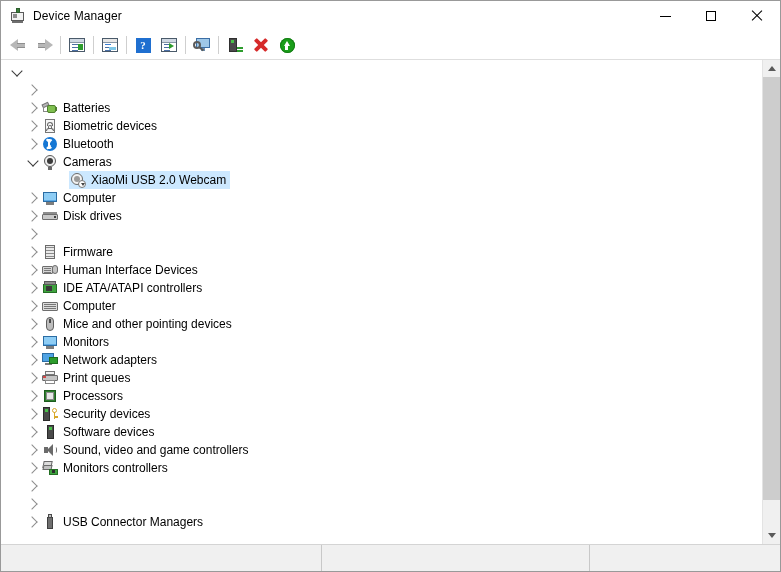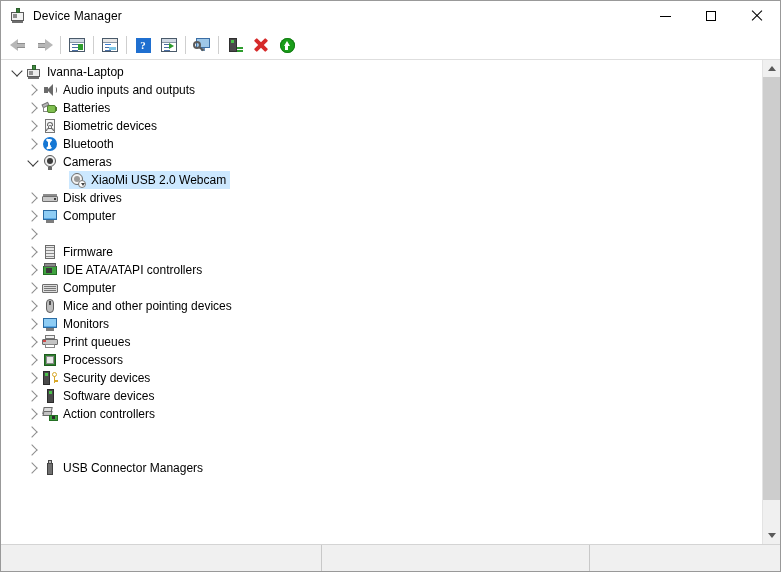--- a/index.html
+++ b/index.html
@@ -340,45 +340,24 @@
       <div class="greenup"></div>
     </div>
   </div>
 
   <div class="content">
     <div class="tree" id="tree-root">
         <div class="row level0">
           <div class="expander">
             <div class="chev down"></div>
           </div>
-          <div class="labelwrap">
-            <div class="dicon">
-              <div class="ic ic-root">
-                <div class="b"></div>
-                <div class="s"></div>
-                <div class="p"></div>
-                <div class="l"></div>
-              </div>
-            </div>
-            <div class="label">Ivanna-Laptop</div>
-          </div>
-        </div>
-        <div class="row level1">
-          <div class="expander">
-            <div class="chev right"></div>
-          </div>
-          <div class="labelwrap">
-            <div class="dicon">
-              <div class="ic ic-speaker">
-                <div class="body"></div>
-                <div class="cone"></div>
-                <div class="w1"></div>
-              </div>
-            </div>
-            <div class="label">Audio inputs and outputs</div>
+        </div>
+        <div class="row level1">
+          <div class="expander">
+            <div class="chev right"></div>
           </div>
         </div>
         <div class="row level1">
           <div class="expander">
             <div class="chev right"></div>
           </div>
           <div class="labelwrap">
             <div class="dicon">
               <div class="ic ic-battery">
                 <div class="plug"></div>
@@ -451,119 +430,149 @@
             </div>
             <div class="label">XiaoMi USB 2.0 Webcam</div>
           </div>
         </div>
         <div class="row level1">
           <div class="expander">
             <div class="chev right"></div>
           </div>
           <div class="labelwrap">
             <div class="dicon">
+              <div class="ic ic-monitor">
+                <div class="scr"></div>
+                <div class="scr2"></div>
+                <div class="base"></div>
+              </div>
+            </div>
+            <div class="label">Computer</div>
+          </div>
+        </div>
+        <div class="row level1">
+          <div class="expander">
+            <div class="chev right"></div>
+          </div>
+          <div class="labelwrap">
+            <div class="dicon">
               <div class="ic ic-disk">
                 <div class="top"></div>
                 <div class="body"></div>
                 <div class="led"></div>
               </div>
             </div>
             <div class="label">Disk drives</div>
           </div>
         </div>
         <div class="row level1">
           <div class="expander">
             <div class="chev right"></div>
           </div>
+        </div>
+        <div class="row level1">
+          <div class="expander">
+            <div class="chev right"></div>
+          </div>
+          <div class="labelwrap">
+            <div class="dicon">
+              <div class="ic ic-fw">
+                <div class="chip"></div>
+                <div class="l"></div>
+              </div>
+            </div>
+            <div class="label">Firmware</div>
+          </div>
+        </div>
+        <div class="row level1">
+          <div class="expander">
+            <div class="chev right"></div>
+          </div>
+          <div class="labelwrap">
+            <div class="dicon">
+              <div class="ic ic-hid">
+                <div class="kb"></div>
+                <div class="keys"></div>
+                <div class="ms"></div>
+              </div>
+            </div>
+            <div class="label">Human Interface Devices</div>
+          </div>
+        </div>
+        <div class="row level1">
+          <div class="expander">
+            <div class="chev right"></div>
+          </div>
+          <div class="labelwrap">
+            <div class="dicon">
+              <div class="ic ic-ide">
+                <div class="board"></div>
+                <div class="chip"></div>
+                <div class="conn"></div>
+              </div>
+            </div>
+            <div class="label">IDE ATA/ATAPI controllers</div>
+          </div>
+        </div>
+        <div class="row level1">
+          <div class="expander">
+            <div class="chev right"></div>
+          </div>
+          <div class="labelwrap">
+            <div class="dicon">
+              <div class="ic ic-kb">
+                <div class="body"></div>
+                <div class="k"></div>
+              </div>
+            </div>
+            <div class="label">Computer</div>
+          </div>
+        </div>
+        <div class="row level1">
+          <div class="expander">
+            <div class="chev right"></div>
+          </div>
+          <div class="labelwrap">
+            <div class="dicon">
+              <div class="ic ic-mouse">
+                <div class="body"></div>
+                <div class="wheel"></div>
+              </div>
+            </div>
+            <div class="label">Mice and other pointing devices</div>
+          </div>
+        </div>
+        <div class="row level1">
+          <div class="expander">
+            <div class="chev right"></div>
+          </div>
           <div class="labelwrap">
             <div class="dicon">
               <div class="ic ic-monitor">
                 <div class="scr"></div>
                 <div class="scr2"></div>
                 <div class="base"></div>
               </div>
             </div>
-            <div class="label">Computer</div>
-          </div>
-        </div>
-        <div class="row level1">
-          <div class="expander">
-            <div class="chev right"></div>
-          </div>
-        </div>
-        <div class="row level1">
-          <div class="expander">
-            <div class="chev right"></div>
-          </div>
-          <div class="labelwrap">
-            <div class="dicon">
-              <div class="ic ic-fw">
-                <div class="chip"></div>
-                <div class="l"></div>
-              </div>
-            </div>
-            <div class="label">Firmware</div>
-          </div>
-        </div>
-        <div class="row level1">
-          <div class="expander">
-            <div class="chev right"></div>
-          </div>
-          <div class="labelwrap">
-            <div class="dicon">
-              <div class="ic ic-ide">
-                <div class="board"></div>
-                <div class="chip"></div>
-                <div class="conn"></div>
-              </div>
-            </div>
-            <div class="label">IDE ATA/ATAPI controllers</div>
-          </div>
-        </div>
-        <div class="row level1">
-          <div class="expander">
-            <div class="chev right"></div>
-          </div>
-          <div class="labelwrap">
-            <div class="dicon">
-              <div class="ic ic-kb">
-                <div class="body"></div>
-                <div class="k"></div>
-              </div>
-            </div>
-            <div class="label">Computer</div>
-          </div>
-        </div>
-        <div class="row level1">
-          <div class="expander">
-            <div class="chev right"></div>
-          </div>
-          <div class="labelwrap">
-            <div class="dicon">
-              <div class="ic ic-mouse">
-                <div class="body"></div>
-                <div class="wheel"></div>
-              </div>
-            </div>
-            <div class="label">Mice and other pointing devices</div>
-          </div>
-        </div>
-        <div class="row level1">
-          <div class="expander">
-            <div class="chev right"></div>
-          </div>
-          <div class="labelwrap">
-            <div class="dicon">
-              <div class="ic ic-monitor">
+            <div class="label">Monitors</div>
+          </div>
+        </div>
+        <div class="row level1">
+          <div class="expander">
+            <div class="chev right"></div>
+          </div>
+          <div class="labelwrap">
+            <div class="dicon">
+              <div class="ic ic-net">
                 <div class="scr"></div>
+                <div class="base"></div>
                 <div class="scr2"></div>
-                <div class="base"></div>
-              </div>
-            </div>
-            <div class="label">Monitors</div>
+              </div>
+            </div>
+            <div class="label">Network adapters</div>
           </div>
         </div>
         <div class="row level1">
           <div class="expander">
             <div class="chev right"></div>
           </div>
           <div class="labelwrap">
             <div class="dicon">
               <div class="ic ic-print">
                 <div class="top"></div>
@@ -619,28 +628,43 @@
             </div>
             <div class="label">Software devices</div>
           </div>
         </div>
         <div class="row level1">
           <div class="expander">
             <div class="chev right"></div>
           </div>
           <div class="labelwrap">
             <div class="dicon">
+              <div class="ic ic-speaker">
+                <div class="body"></div>
+                <div class="cone"></div>
+                <div class="w1"></div>
+              </div>
+            </div>
+            <div class="label">Sound, video and game controllers</div>
+          </div>
+        </div>
+        <div class="row level1">
+          <div class="expander">
+            <div class="chev right"></div>
+          </div>
+          <div class="labelwrap">
+            <div class="dicon">
               <div class="ic ic-stor">
                 <div class="disk"></div>
                 <div class="disk2"></div>
                 <div class="board"></div>
                 <div class="c"></div>
               </div>
             </div>
-            <div class="label">Action controllers</div>
+            <div class="label">Monitors controllers</div>
           </div>
         </div>
         <div class="row level1">
           <div class="expander">
             <div class="chev right"></div>
           </div>
         </div>
         <div class="row level1">
           <div class="expander">
             <div class="chev right"></div>

